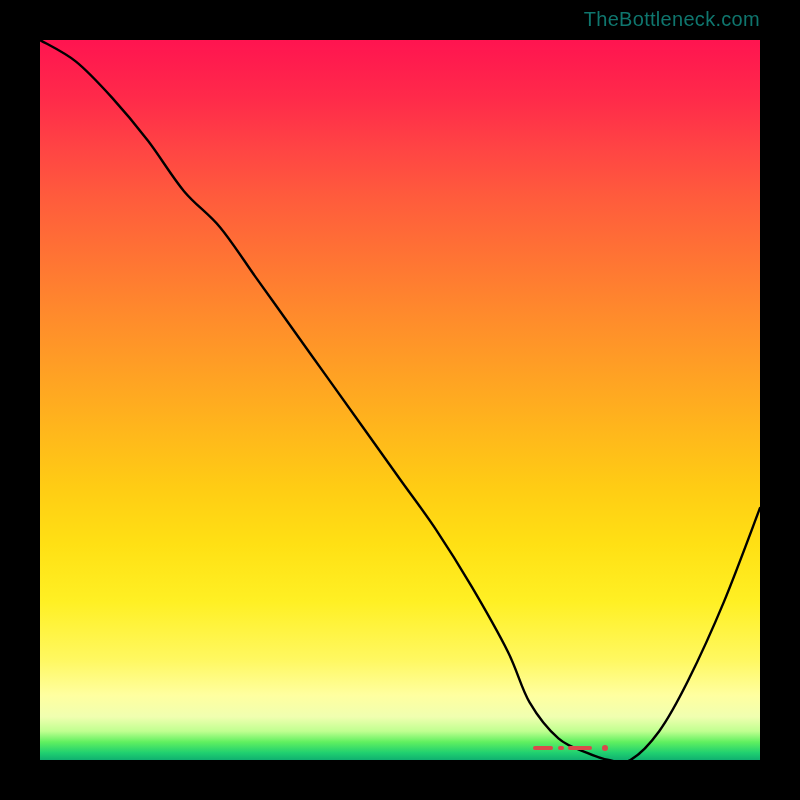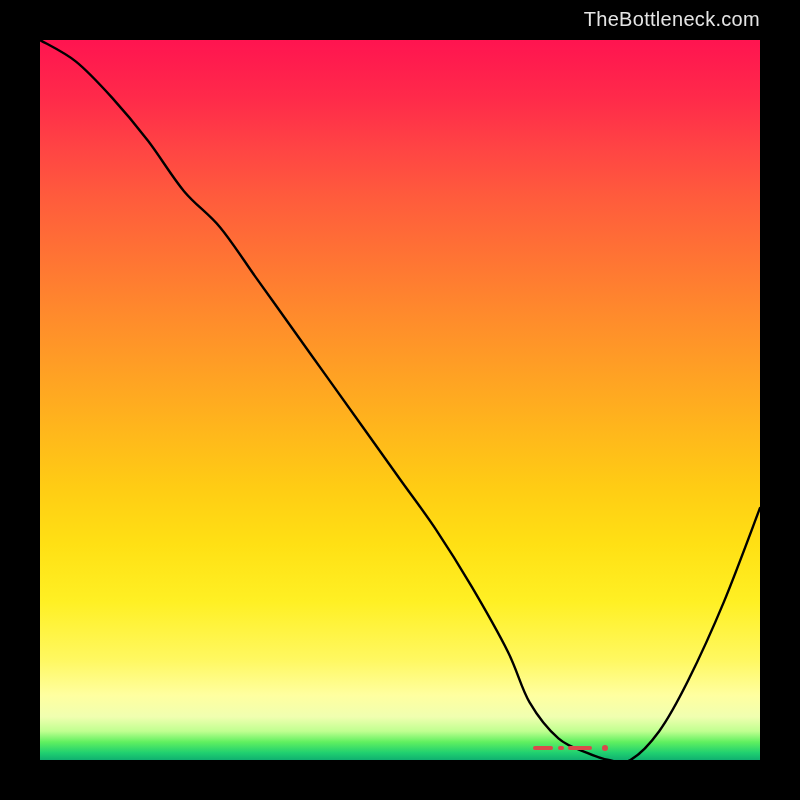--- a/index.html
+++ b/index.html
@@ -51,21 +51,21 @@
     );
   }
   .curve-svg {
     position: absolute;
     inset: 0;
     width: 100%;
     height: 100%;
   }
   .watermark {
     position: absolute;
-    color: #e5e5e5;
+    color: #0f766e;
     font-size: 20px;
     font-weight: 500;
     letter-spacing: 0.3px;
     user-select: none;
   }
   .marker-group {
     position: absolute;
   }
   .marker-dash {
     position: absolute;

